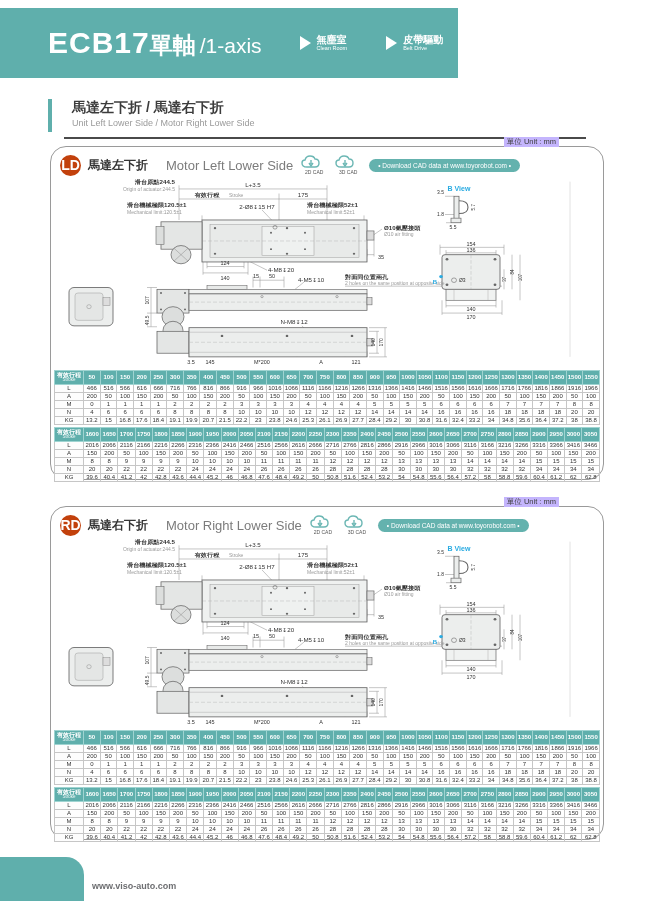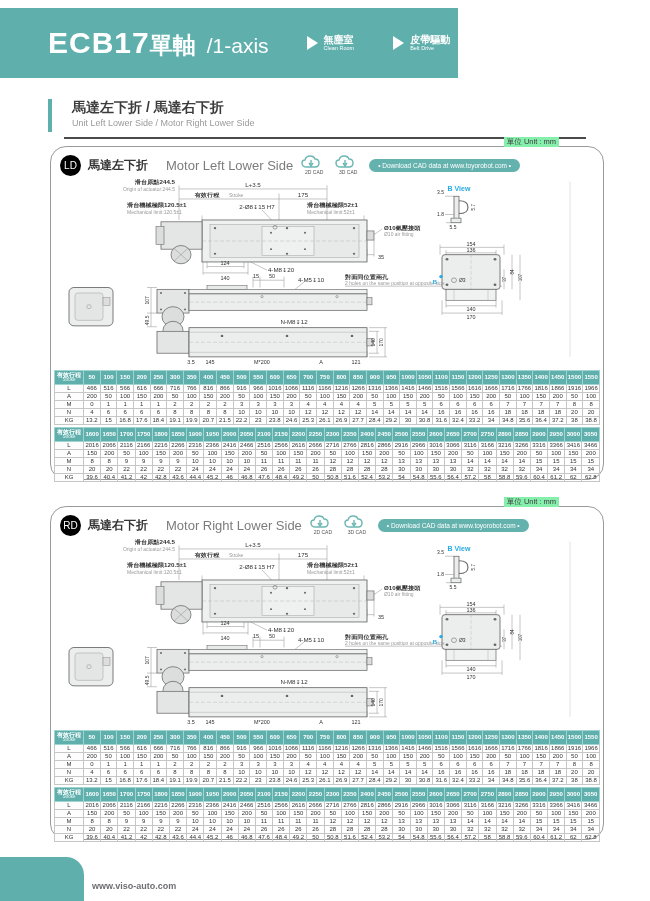--- a/index.html
+++ b/index.html
@@ -4,43 +4,43 @@
 <style>
   html,body{margin:0;padding:0;}
   body{width:650px;height:901px;position:relative;background:#fff;overflow:hidden;
        font-family:"Liberation Sans","DejaVu Sans",sans-serif;}
   
   .banner{position:absolute;left:0;top:8px;width:458px;height:70px;background:#5fafac;
           display:flex;align-items:center;}
   .banner-title{margin-left:48px;color:#fff;white-space:nowrap;}
   .banner-title .model{font-size:30px;font-weight:bold;letter-spacing:1px;}
   .banner-title .cn{font-size:23px;font-weight:bold;}
-  .banner-title .en{font-size:21px;font-weight:normal;margin-left:11px;}
+  .banner-title .en{font-size:21px;font-weight:normal;margin-left:4px;}
   .banner-badges{display:flex;gap:39px;margin-left:38px;}
   .bbadge{display:flex;align-items:center;gap:6px;}
   .tri{width:0;height:0;border-top:7px solid transparent;border-bottom:7px solid transparent;
        border-left:11px solid #fff;}
   .bbadge .txt{display:flex;flex-direction:column;color:#fff;line-height:1.1;}
   .bbadge .t-cn{font-size:10px;font-weight:bold;}
   .bbadge .t-en{font-size:5.5px;}
   
   .section{position:absolute;left:48px;top:99px;width:540px;}
   .sec-row{display:flex;gap:20px;}
   .sec-bar{width:4px;height:33px;background:#5fafac;}
   .sec-title{font-size:14px;font-weight:bold;color:#3c3c3c;line-height:1.2;}
   .sec-sub{font-size:9px;color:#9a9a9a;margin-top:2px;}
   .sec-rule{margin:5px 0 0 16px;width:522px;border-bottom:2px solid #4a4a4a;}
   
   .panel{position:absolute;left:50px;width:552px;height:332px;border:1px solid #9a9a9a;
          border-radius:16px;background:#fff;}
   .panel-ld{top:146px;} .panel-rd{top:506px;}
-  .unit{position:absolute;top:-10px;right:44px;font-size:7.5px;color:#3c3c3c;background:#86efac;padding:0 3px;}
+  .unit{position:absolute;top:-10px;right:44px;font-size:7.5px;color:#3c3c3c;background:#c4b5fd;padding:0 3px;}
   .panel-head{display:flex;align-items:center;margin:7px 0 0 9px;height:22px;}
-  .badge{width:21px;height:21px;border-radius:50%;background:#000000;color:#fff;font-weight:normal;
-         font-size:10px;display:flex;align-items:center;justify-content:center;flex:0 0 auto;}
+  .badge{width:21px;height:21px;border-radius:50%;background:#c2410c;color:#fff;font-weight:bold;
+         font-size:14px;display:flex;align-items:center;justify-content:center;flex:0 0 auto;}
   .pt-cn{font-size:12px;font-weight:bold;color:#333;margin-left:7px;white-space:nowrap;}
   .pt-en{font-size:13px;color:#7c7c7c;margin-left:18px;white-space:nowrap;}
   .cad{display:flex;flex-direction:column;align-items:center;margin-left:8px;cursor:pointer;}
   .cad .lbl{font-size:5px;color:#555;margin-top:-1px;}
   .pill{background:#64b2ae;color:#fff;font-size:6.5px;border-radius:9px;padding:3px 9px;
         margin-left:8px;white-space:nowrap;cursor:pointer;}
   .drawing-slot{height:190px;margin-top:2px;}
   .drawing-slot svg{display:block;margin:0 auto;}
   
   table.dim-table{width:546px;margin:2px auto 0;border-collapse:collapse;table-layout:fixed;

